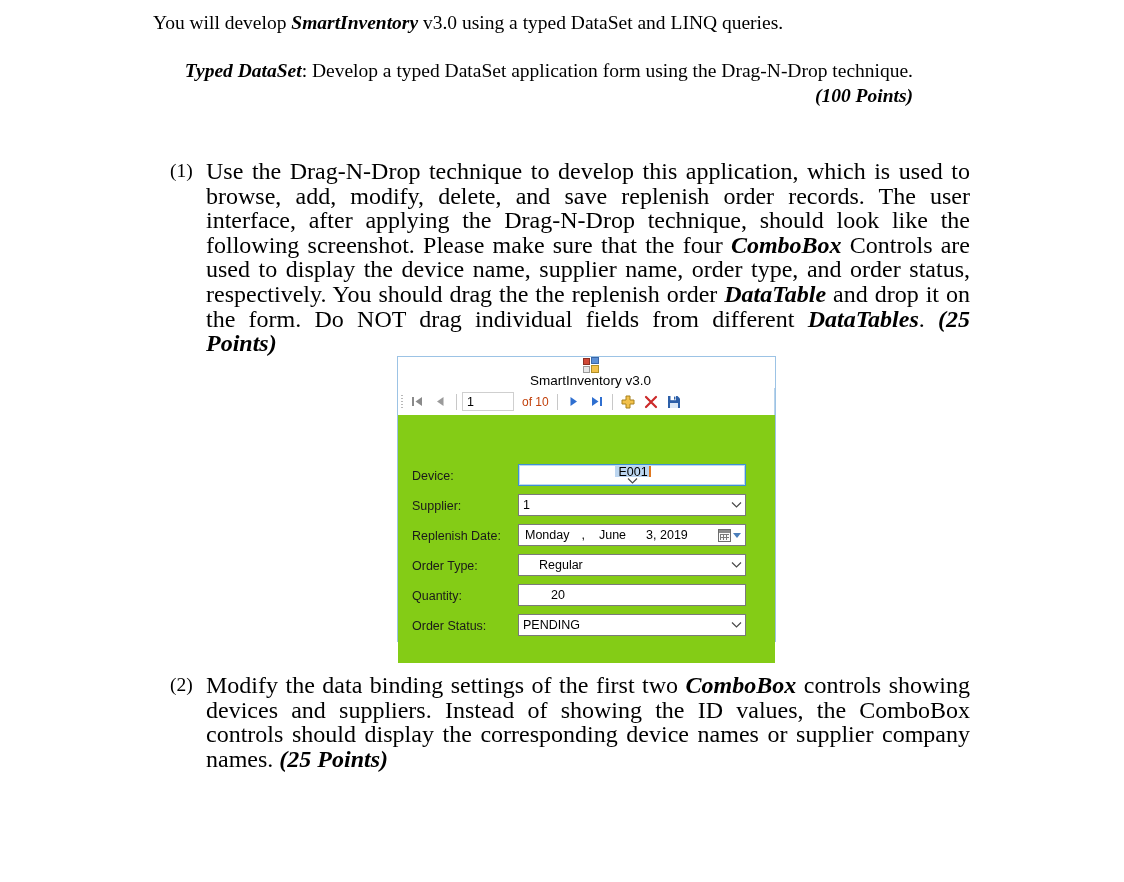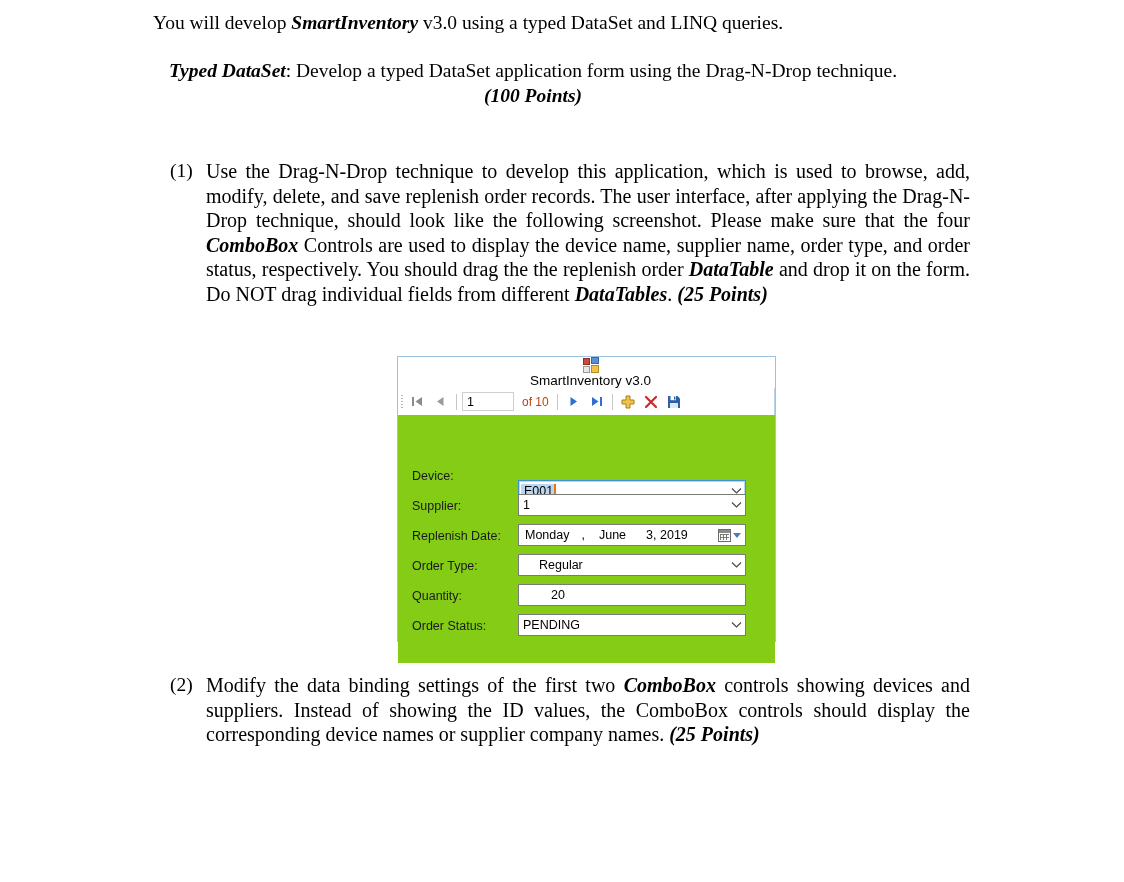--- a/index.html
+++ b/index.html
@@ -35,40 +35,40 @@
     left: 153px;
     top: 11px;
     width: 830px;
     text-align: left;
   }
   .intro-2 {
     position: absolute;
     left: 153px;
     top: 59px;
     width: 760px;
-    text-align: center;
+    text-align: right;
   }
   .item-block {
     position: absolute;
     display: flex;
     align-items: flex-start;
   }
   .item-1 { left: 170px; top: 159px; width: 800px; }
   .item-2 { left: 170px; top: 673px; width: 800px; }
   .item-num {
     flex: 0 0 auto;
     width: 36px;
     text-align: left;
     font-size: 19.5px;
     line-height: 24.6px;
   }
   .item-body {
     flex: 1 1 auto;
     text-align: justify;
-    font-size: 20px;
+    font-size: 24px;
     line-height: 24.6px;
     text-justify: inter-word;
   }
   b { font-weight: bold; font-style: italic; }
 
   
   .winform {
     position: absolute;
     left: 397px;
     top: 356px;
@@ -419,21 +419,21 @@
         <rect x="3" y="8" width="8" height="5" fill="#dce9f7"></rect>
       </svg>
     </div>
 
     <div class="ts-edge"></div>
   </div>
 
   <div class="formbody">
 
     <div class="flabel" style="left:14px; top:54px;">Device:</div>
-    <div class="fctrl focused" style="top:65px;">
+    <div class="fctrl focused" style="top:49px;flex-direction:column;">
       <span class="val sel"><span class="sel-hl">E001</span></span>
       <span class="chev">
         <svg width="11" height="8" viewBox="0 0 11 8">
             <path d="M1 1.5 L5.5 6 L10 1.5" stroke="#4a4a4a" stroke-width="1.2" fill="none"></path>
           </svg>
       </span>
     </div>
 
     <div class="flabel" style="left:14px; top:84px;">Supplier:</div>
     <div class="fctrl" style="top:79px;">

